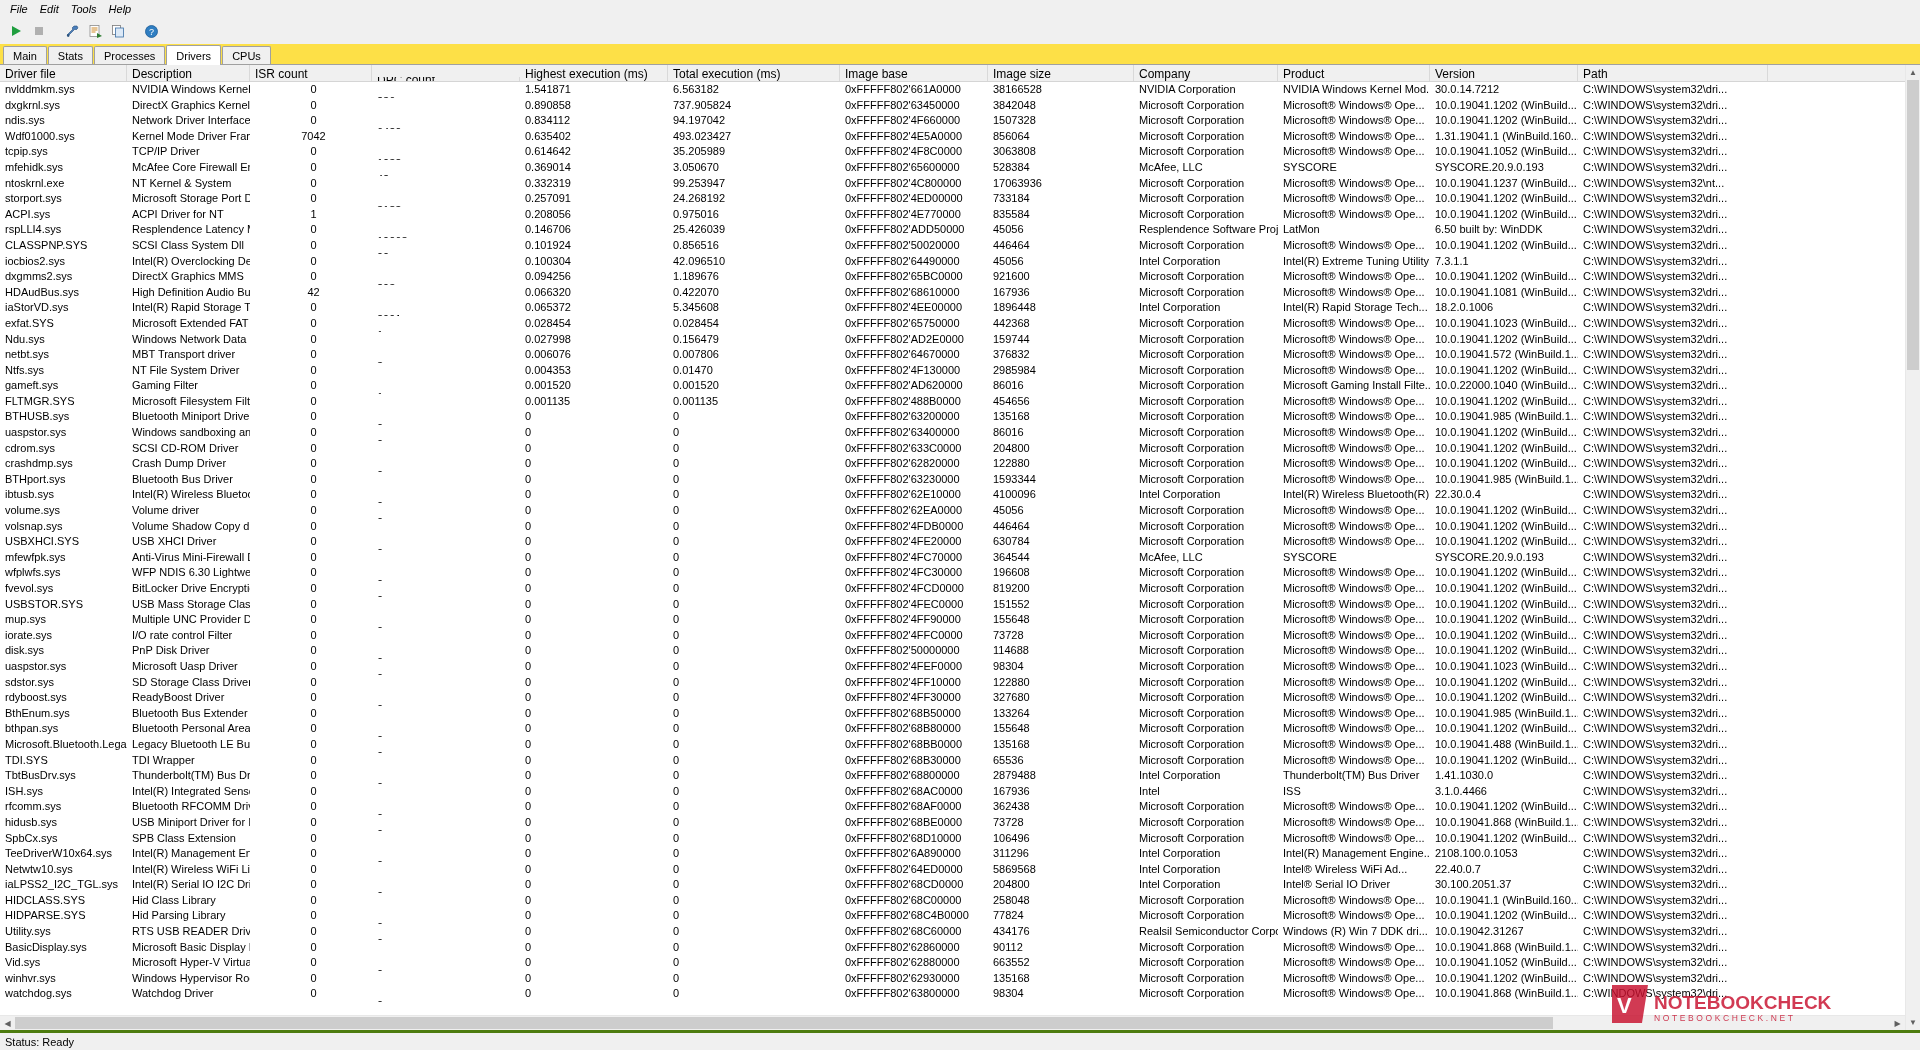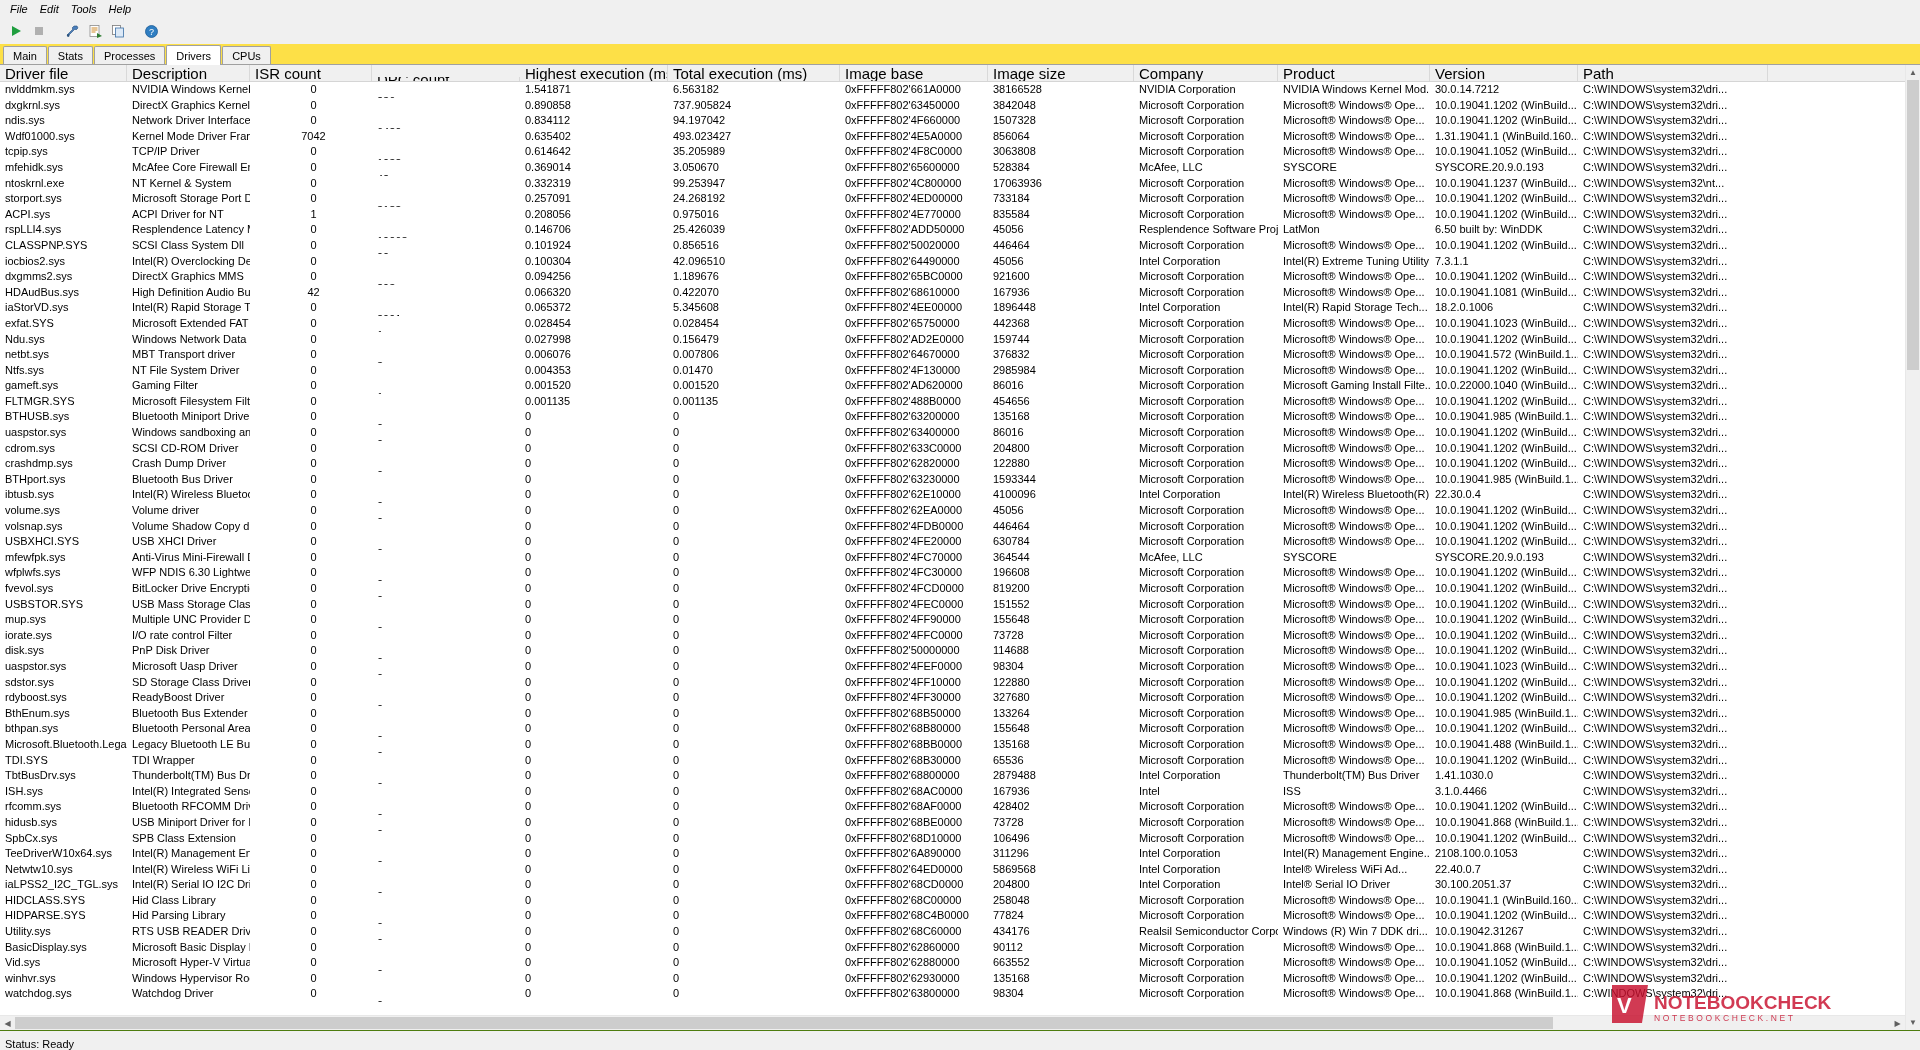--- a/index.html
+++ b/index.html
@@ -107,21 +107,21 @@
     overflow: hidden;
     background: #fff;
   }
   .hdr-row {
     display: flex;
     height: 17px; min-height: 17px;
     background: #f0f0f0;
     border-bottom: 1px solid #d5d5d5;
   }
   .hdr-cell {
-    font-size: 15px;
+    font-size: 12px;
     color: #000;
     padding: 1px 0 0 5px;
     border-right: 1px solid #d9d9d9;
     overflow: hidden; white-space: nowrap;
     background: #f0f0f0;
     display: flex; align-items: center;
   }
   .body-rows { flex: 1 1 auto; overflow: hidden; }
   .row { display: flex; height: 15.6px; }
   .cell {
@@ -180,23 +180,23 @@
   }
   .sb-track-h { flex: 1 1 auto; position: relative; }
   .sb-thumb-h {
     position: absolute; top: 1px; bottom: 1px;
     background: #cdcdcd;
   }
 
   
   .statusbar {
     height: 20px; min-height: 20px;
-    display: flex; align-items: flex-end;
+    display: flex; align-items: center;
     background: #f0f0f0;
-    border-top: 1px solid #4d7c0f;
+    border-top: 3px solid #4d7c0f;
     padding-left: 5px;
     font-size: 11px;
     color: #000;
   }
 
   
   .watermark {
     position: absolute;
     right: 24px;
     bottom: 6px;
@@ -932,21 +932,21 @@
             <div class="cell c11">C:\WINDOWS\system32\dri...</div>
           </div>
           <div class="row">
             <div class="cell c0">rfcomm.sys</div>
             <div class="cell c1">Bluetooth RFCOMM Driver</div>
             <div class="cell c2">0</div>
             <div class="cell c3">0</div>
             <div class="cell c4">0</div>
             <div class="cell c5">0</div>
             <div class="cell c6">0xFFFFF802'68AF0000</div>
-            <div class="cell c7">428402</div>
+            <div class="cell c7">362438</div>
             <div class="cell c8">Microsoft Corporation</div>
             <div class="cell c9">Microsoft® Windows® Ope...</div>
             <div class="cell c10">10.0.19041.1202 (WinBuild...</div>
             <div class="cell c11">C:\WINDOWS\system32\dri...</div>
           </div>
           <div class="row">
             <div class="cell c0">hidusb.sys</div>
             <div class="cell c1">USB Miniport Driver for Inpu...</div>
             <div class="cell c2">0</div>
             <div class="cell c3">0</div>

